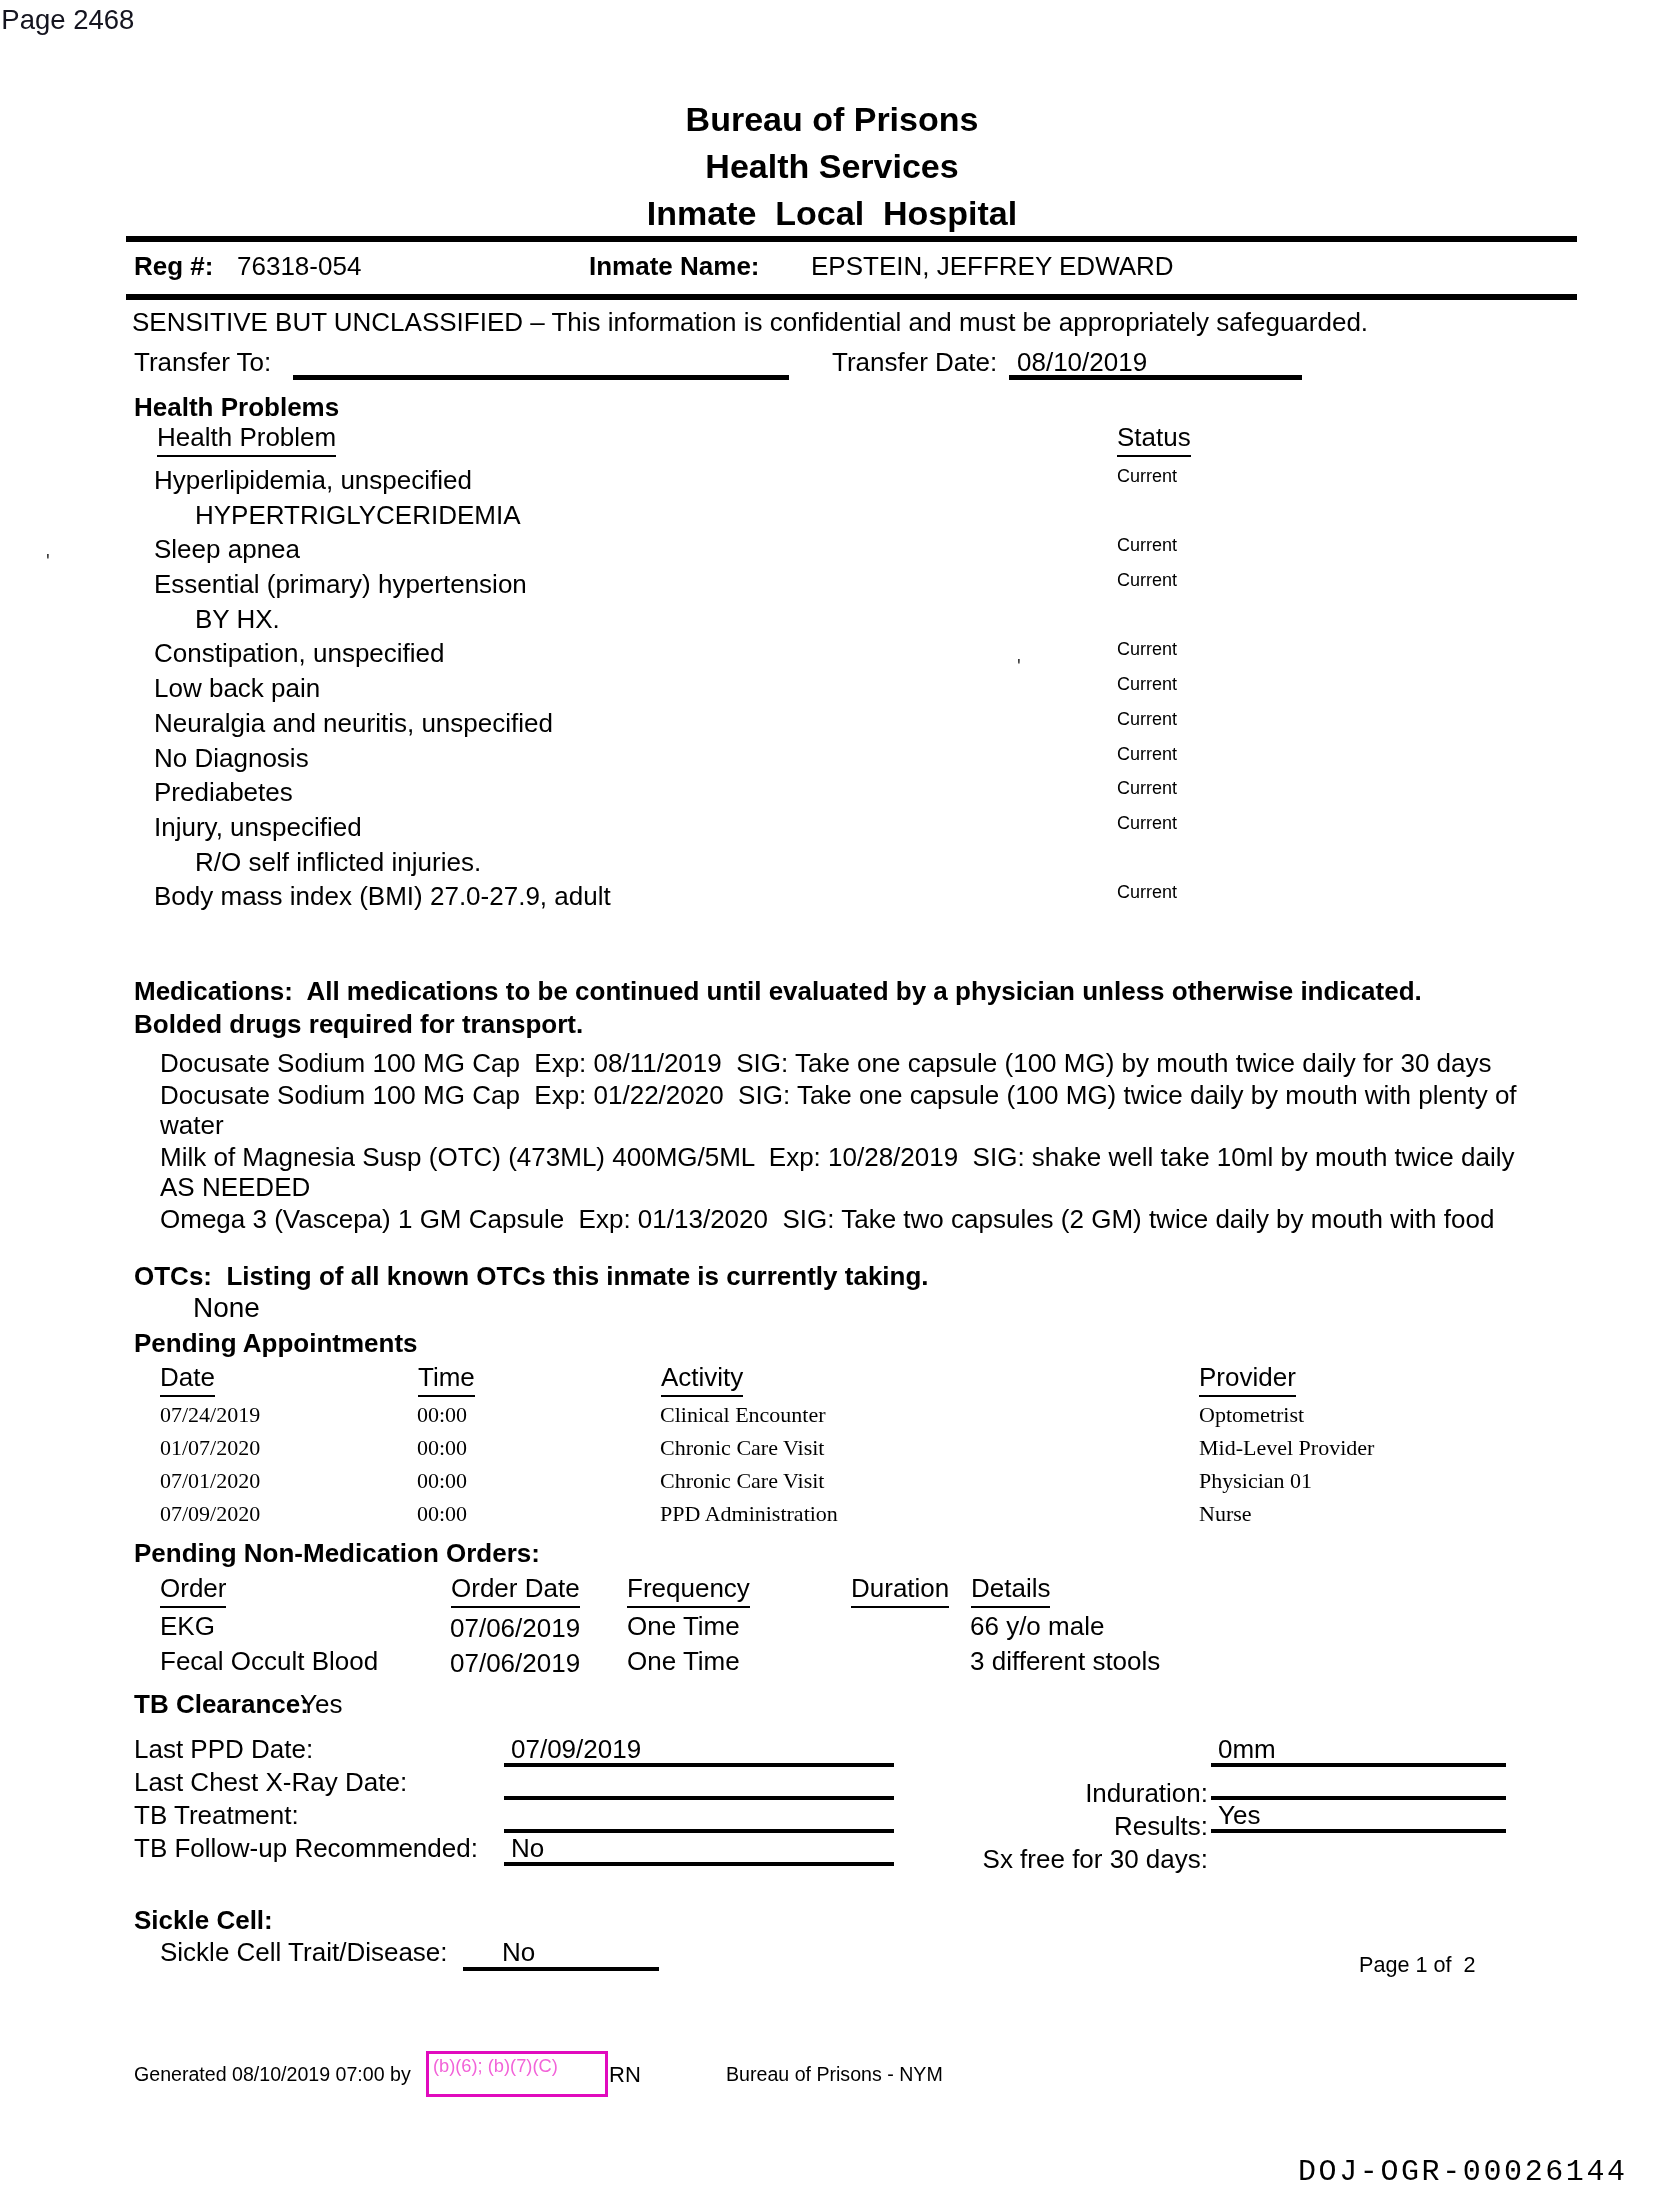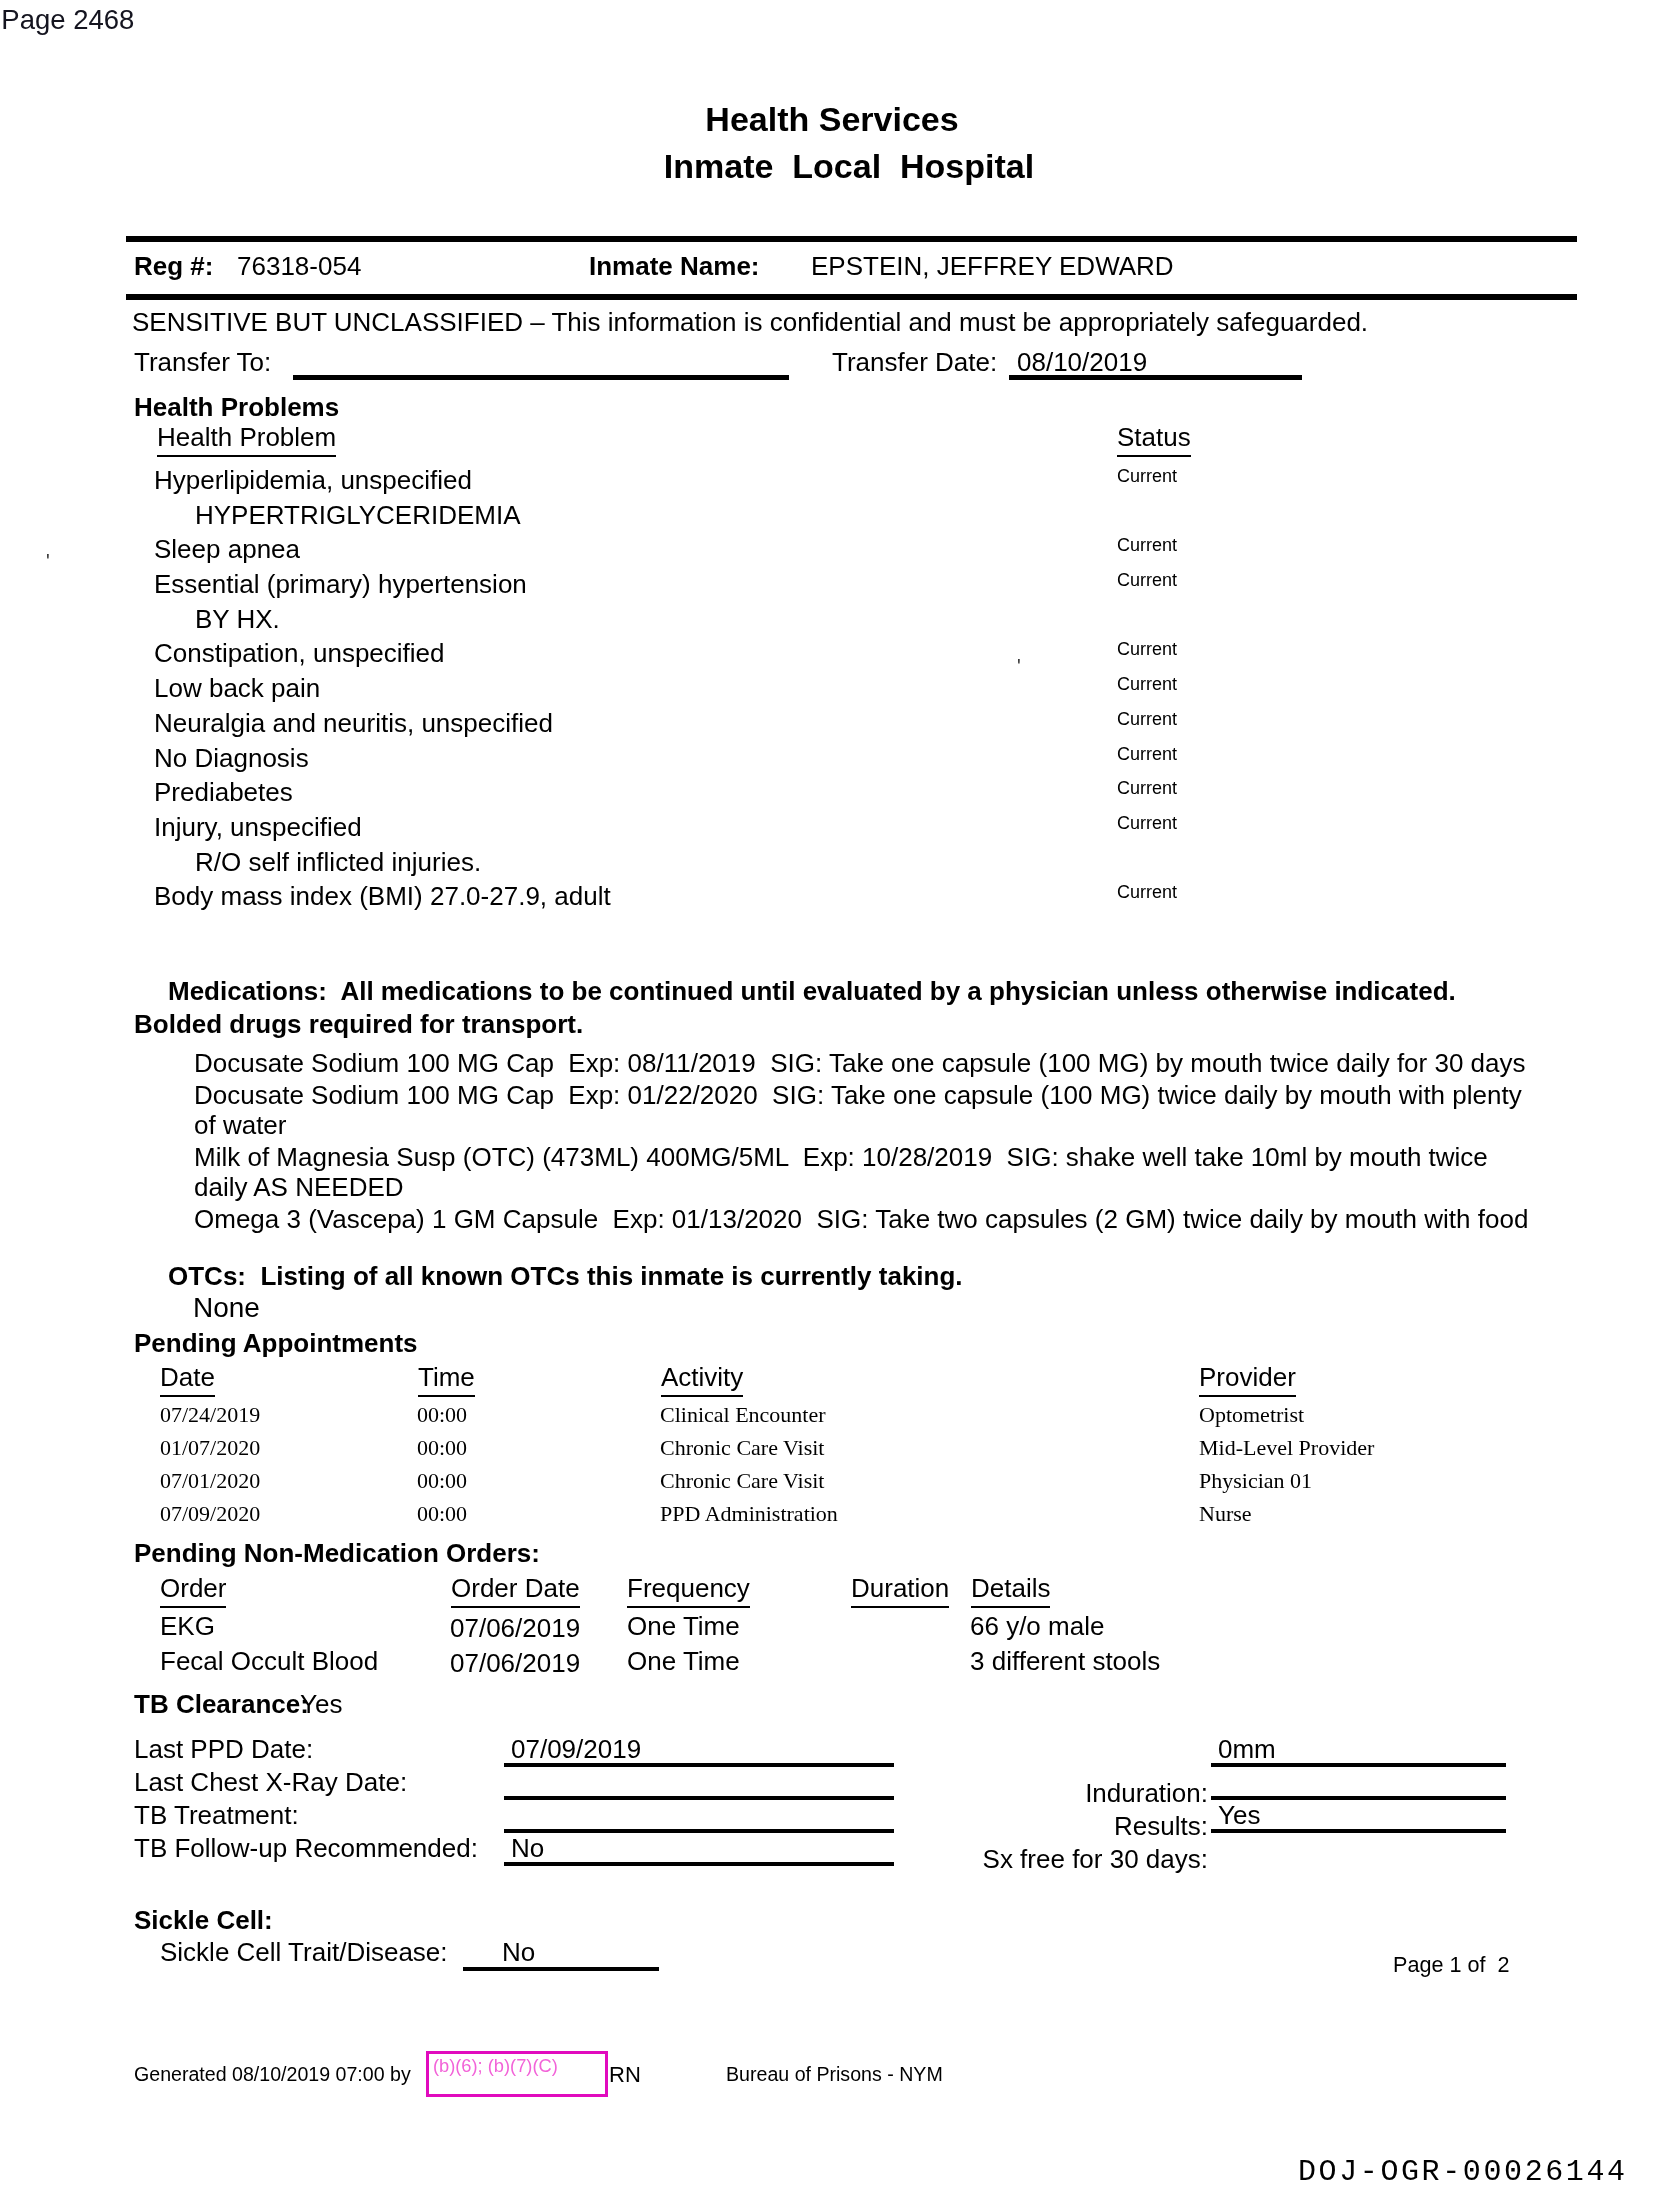--- a/index.html
+++ b/index.html
@@ -1,20 +1,20 @@
 <!DOCTYPE html>
 <html style="--redaction: #e10bbe; --redaction-text: #f263d8;font-size:10.5px"><head>
 <meta charset="utf-8">
 <style>
   html,body{margin:0;padding:0;background:#9a9a9a;}
   .page{
     position:relative;width:1664px;height:2205px;background:#ffffff;
     font-family:"Liberation Sans",sans-serif;color:#000;overflow:hidden;
   }
-  .pre{white-space:pre-wrap;padding-left:34px;}
+  .pre{white-space:pre-wrap;}
   .abs{position:absolute;}
   .b{font-weight:bold;}
   .t40{font-size:26px;line-height:30px;}
   .t30{font-size:19.6px;line-height:23.6px;}
 
   .page-label{left:1.3px;top:3.9px;font-size:27.5px;color:#14141f;}
   .title-block{left:0;top:96px;width:1664px;text-align:center;font-weight:bold;font-size:34px;line-height:47px;}
   .rule{left:126px;width:1451px;height:5.9px;background:#000;}
   .rule1{top:236px;}
   .rule2{top:294px;}
@@ -109,20 +109,21 @@
   .artifact-2{left:1017px;top:655px;}
 </style>
 </head>
 <body>
 
 <div class="page">
 
   <div class="abs page-label">Page 2468</div>
 
   <div class="abs title-block">
+    <div>Bureau of Prisons</div>
     <div>Health Services</div>
     <div class="pre">Inmate  Local  Hospital</div>
   </div>
 
   <div class="abs rule rule1"></div>
 
   <div class="abs reg-row">
     <span class="abs reg-label b">Reg #:</span>
     <span class="abs reg-value">76318-054</span>
     <span class="abs name-label b">Inmate Name:</span>

